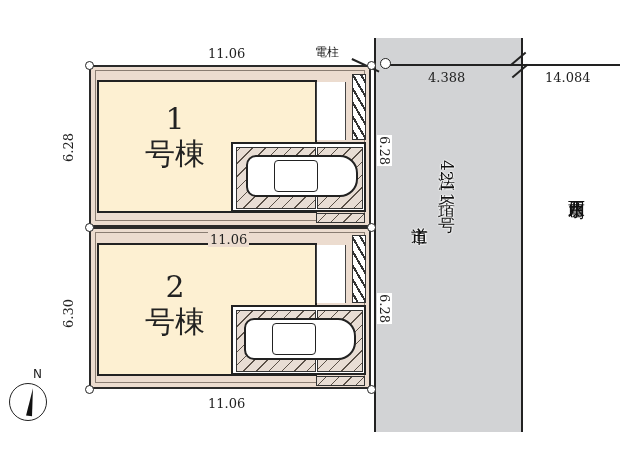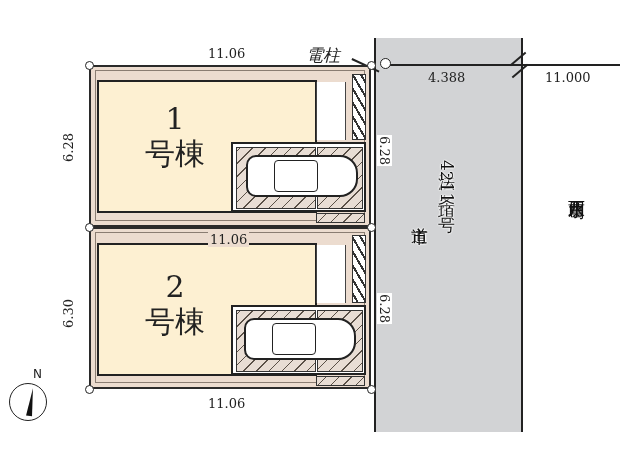--- a/index.html
+++ b/index.html
@@ -31,25 +31,25 @@
 <body>
 
 <div class="road" style="left:375px;top:38px;width:148px;height:394px;"></div>
 <div class="road-line" style="left:374px;top:38px;width:2px;height:394px;"></div>
 <div class="road-line" style="left:521px;top:38px;width:2px;height:394px;"></div>
 <div class="road-line" style="left:383px;top:64px;width:237px;height:2px;"></div>
 <div class="abs" style="left:508px;top:58px;width:20px;height:2px;background:#222;transform:rotate(-40deg);"></div>
 <div class="abs" style="left:510px;top:70px;width:20px;height:2px;background:#222;transform:rotate(-40deg);"></div>
 
 <span class="dim" style="left:428px;top:70px;">4.388</span>
-<span class="dim" style="left:545px;top:70px;">11.000</span>
+<span class="dim" style="left:545px;top:70px;">14.084</span>
 
 <div class="abs" style="left:380px;top:58px;width:11px;height:11px;border:1.5px solid #222;border-radius:50%;background:#fff;box-sizing:border-box;"></div>
 <div class="abs" style="left:352px;top:58px;width:30px;height:1.5px;background:#222;transform:rotate(25deg);transform-origin:left center;"></div>
-<span class="dim" style="left:306px;top:44px;font-size:17px;font-style:italic;">電柱</span>
+<span class="dim" style="left:315px;top:44px;font-size:12px;">電柱</span>
 
 <div class="vtext" style="left:437px;top:160px;">法42条1項1号</div>
 <div class="vtext" style="left:410px;top:214px;">市道</div>
 <div class="vtext" style="left:567px;top:188px;">葛西用水</div>
 
 <div class="lot" style="left:89px;top:65px;width:282px;height:162px;"></div>
 <div class="lot-inner" style="left:95px;top:70px;width:270px;height:151px;"></div>
 <div class="house" style="left:97px;top:80px;width:220px;height:133px;"></div>
 <div class="house-label" style="left:145px;top:100px;width:60px;">1</div>
 <div class="house-label" style="left:125px;top:135px;width:100px;">号棟</div>

